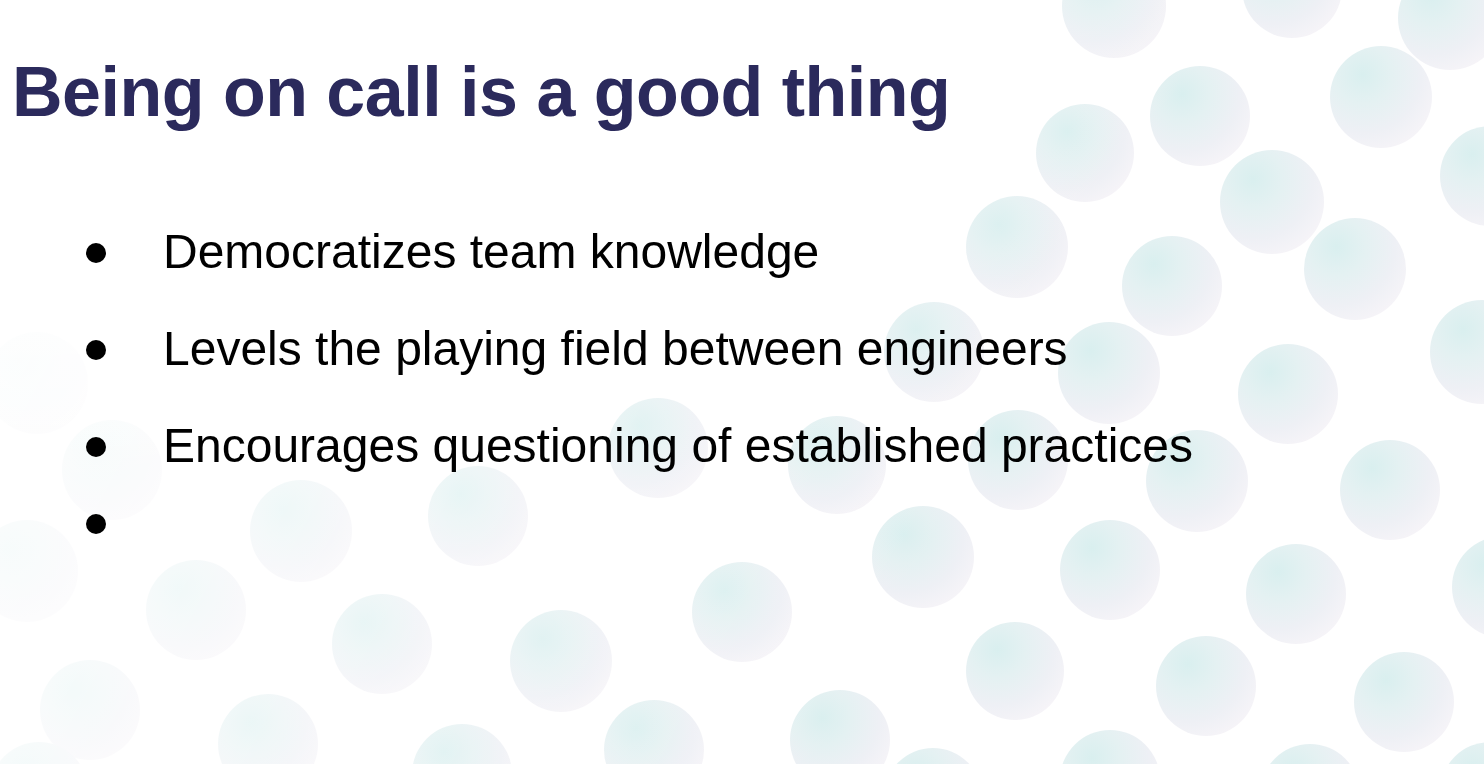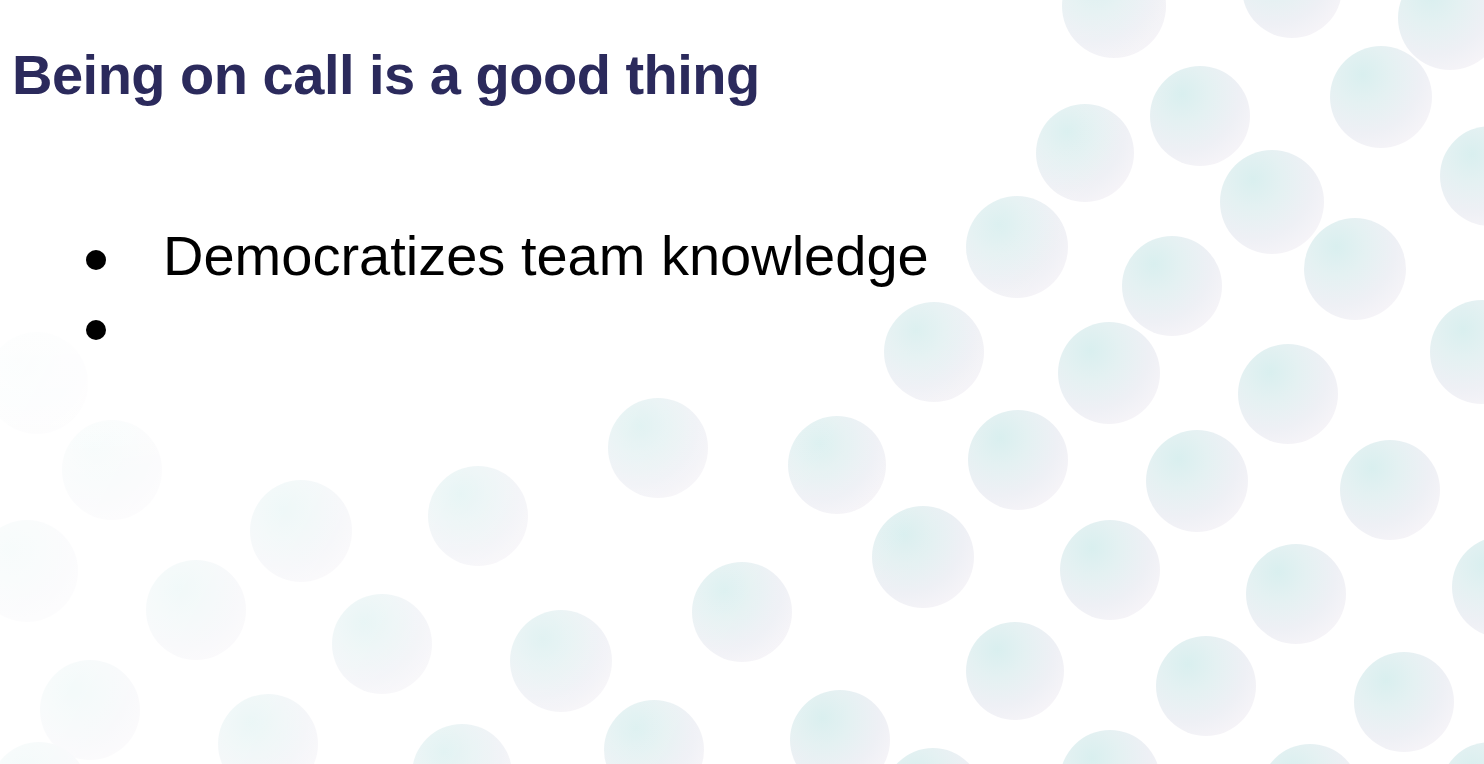--- a/index.html
+++ b/index.html
@@ -65,21 +65,21 @@
     position: relative;
     z-index: 2;
     width: 100%;
     height: 100%;
   }
 
   #slide-title {
     position: absolute;
     left: 12px;
     top: 6px;
-    font-size: 56px;
+    font-size: 70px;
     font-weight: 700;
     letter-spacing: -0.5px;
     line-height: 1.12;
     color: #2b2a5c;
     white-space: nowrap;
   }
 
   #bullet-list {
     position: absolute;
     left: 86px;
@@ -108,21 +108,21 @@
     display: block;
     width: 20px;
     height: 20px;
     border-radius: 50%;
     background: #000000;
   }
 
   .bullet-text {
     flex: 0 0 auto;
     margin-left: 55px;
-    font-size: 56px;
+    font-size: 48px;
     font-weight: 400;
     line-height: 1;
     color: #000000;
     white-space: nowrap;
   }
 </style>
 </head>
 <body>
 
 <div id="slide">
@@ -181,17 +181,25 @@
 
     <h1 id="slide-title">Being on call is a good thing</h1>
 
     <ul id="bullet-list">
         <li class="bullet-row">
           <span class="bullet-dot"></span>
           <span class="bullet-text">Democratizes team knowledge</span>
         </li>
         <li class="bullet-row">
           <span class="bullet-dot"></span>
+          <span class="bullet-text">Levels the playing field between engineers</span>
+        </li>
+        <li class="bullet-row">
+          <span class="bullet-dot"></span>
+          <span class="bullet-text">Encourages questioning of established practices</span>
+        </li>
+        <li class="bullet-row">
+          <span class="bullet-dot"></span>
         </li>
       </ul>
 
   </div>
 </div>
 
 </body></html>

